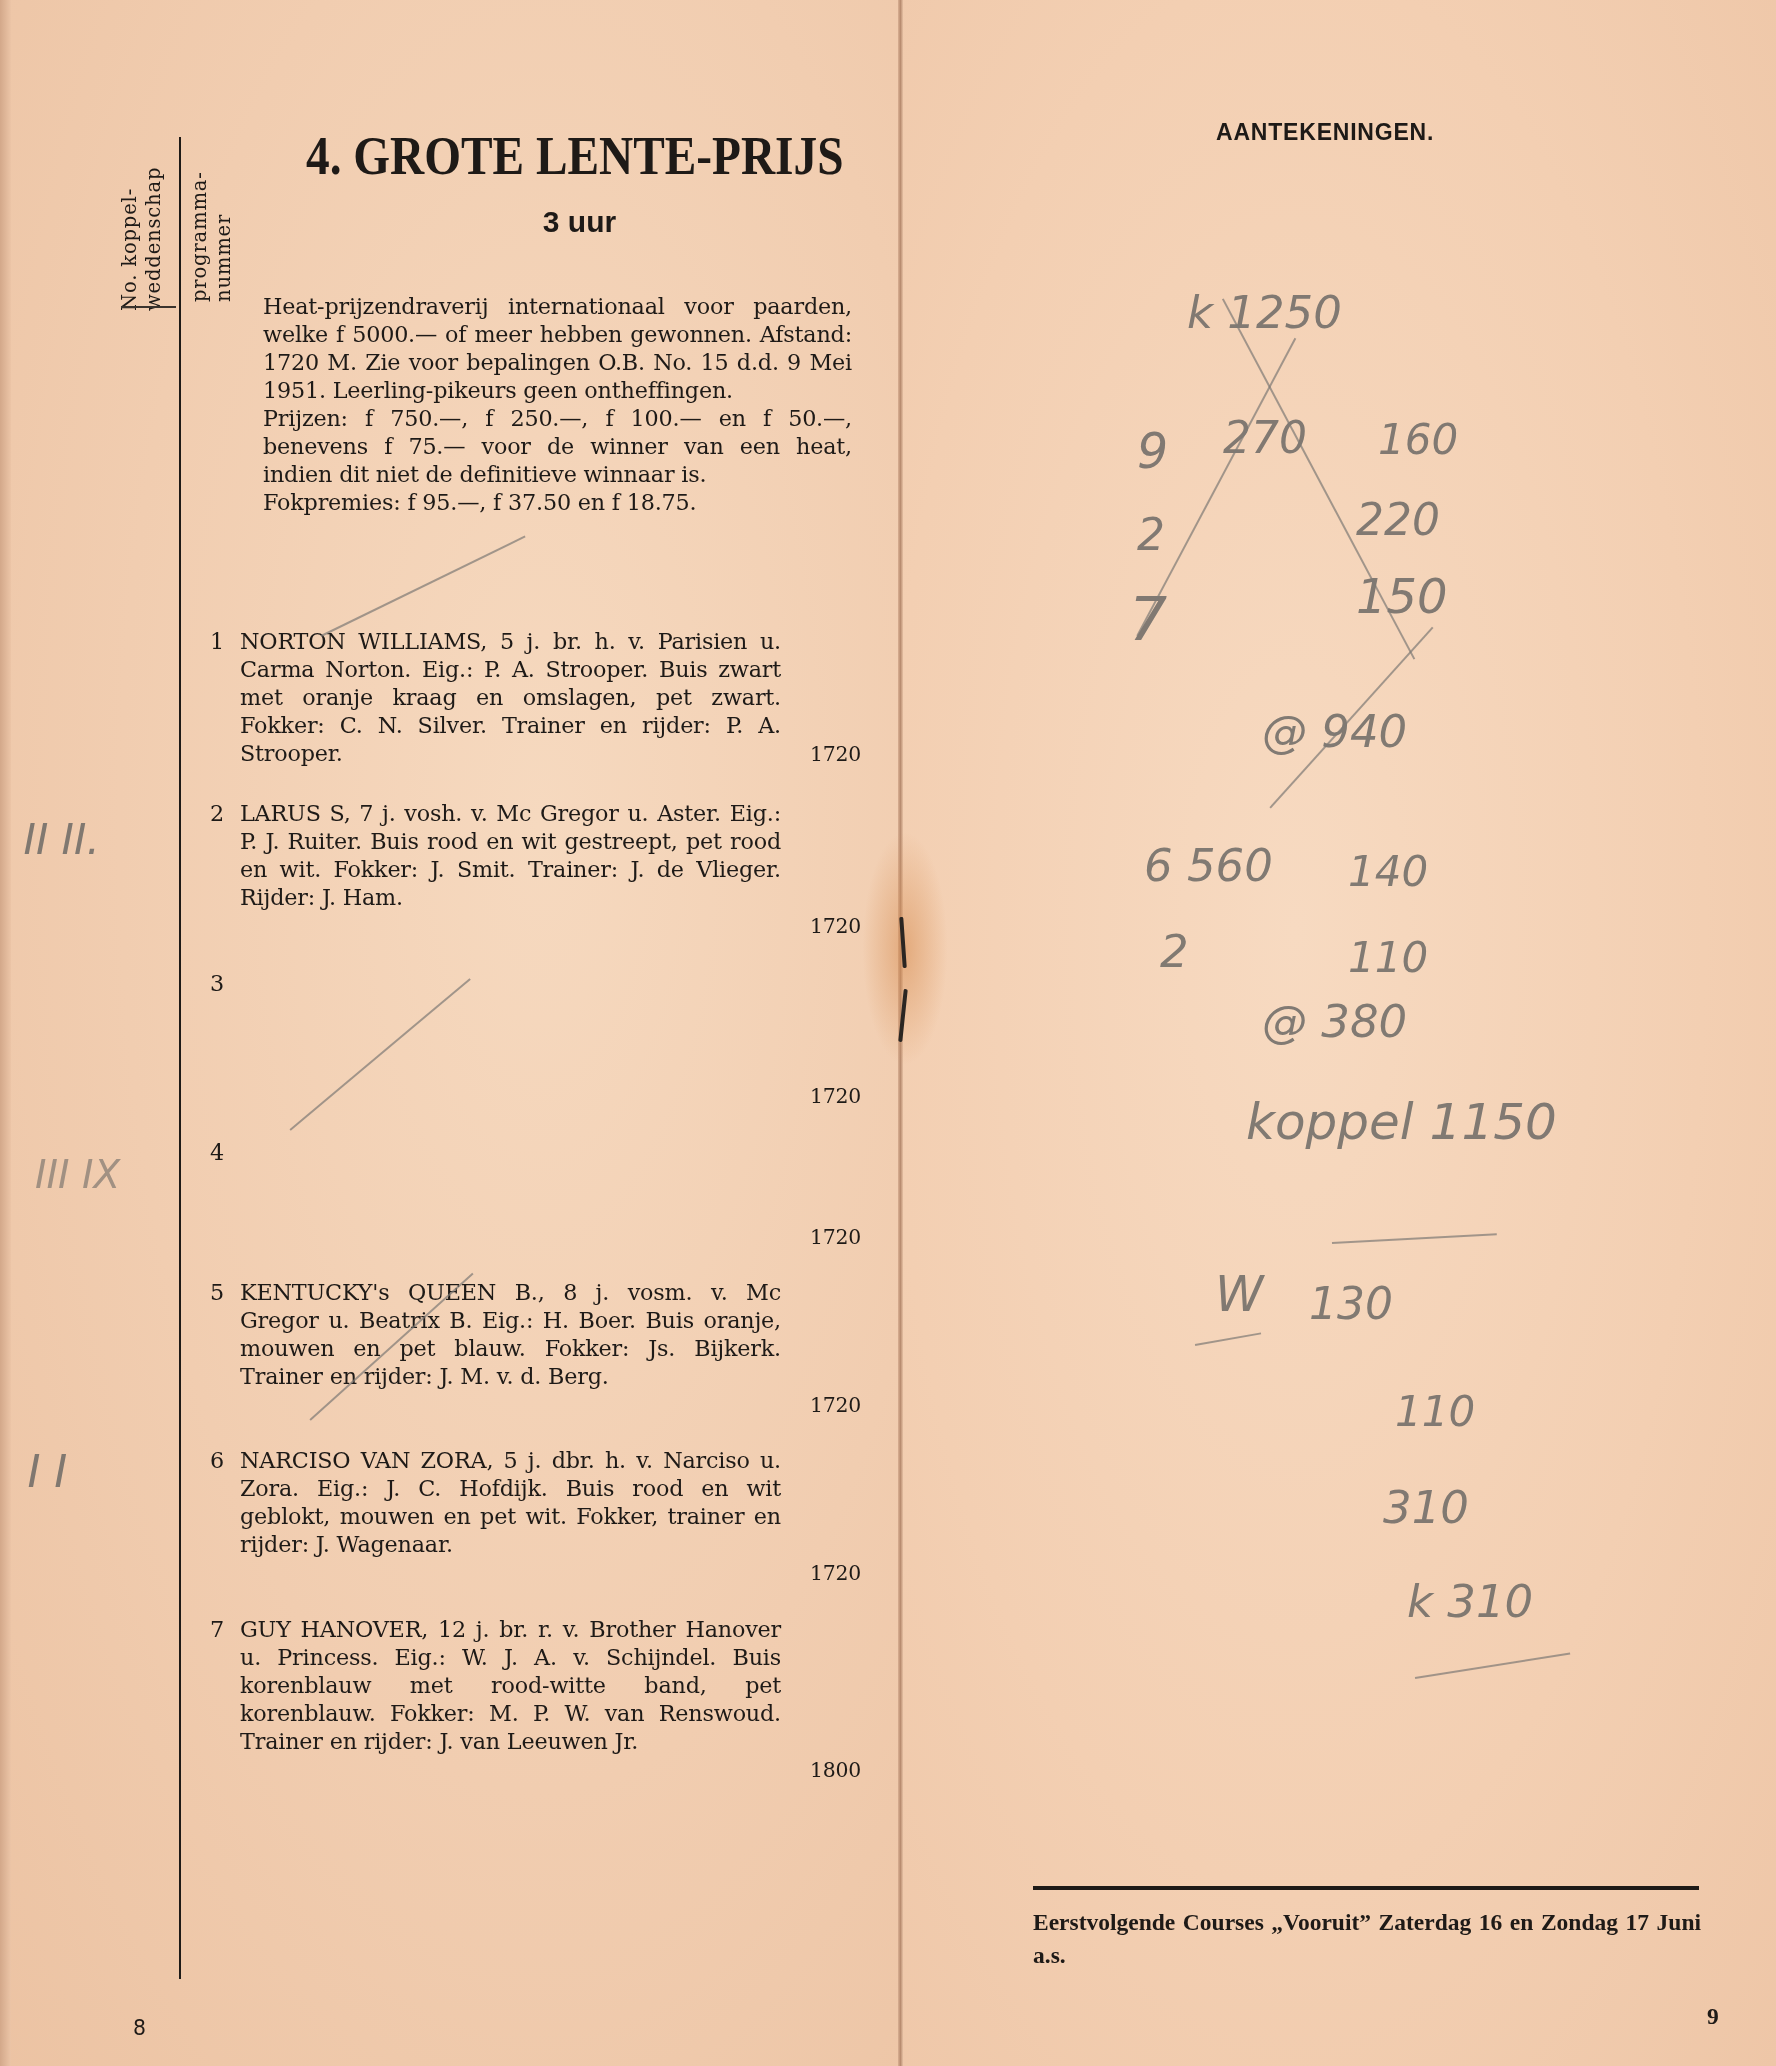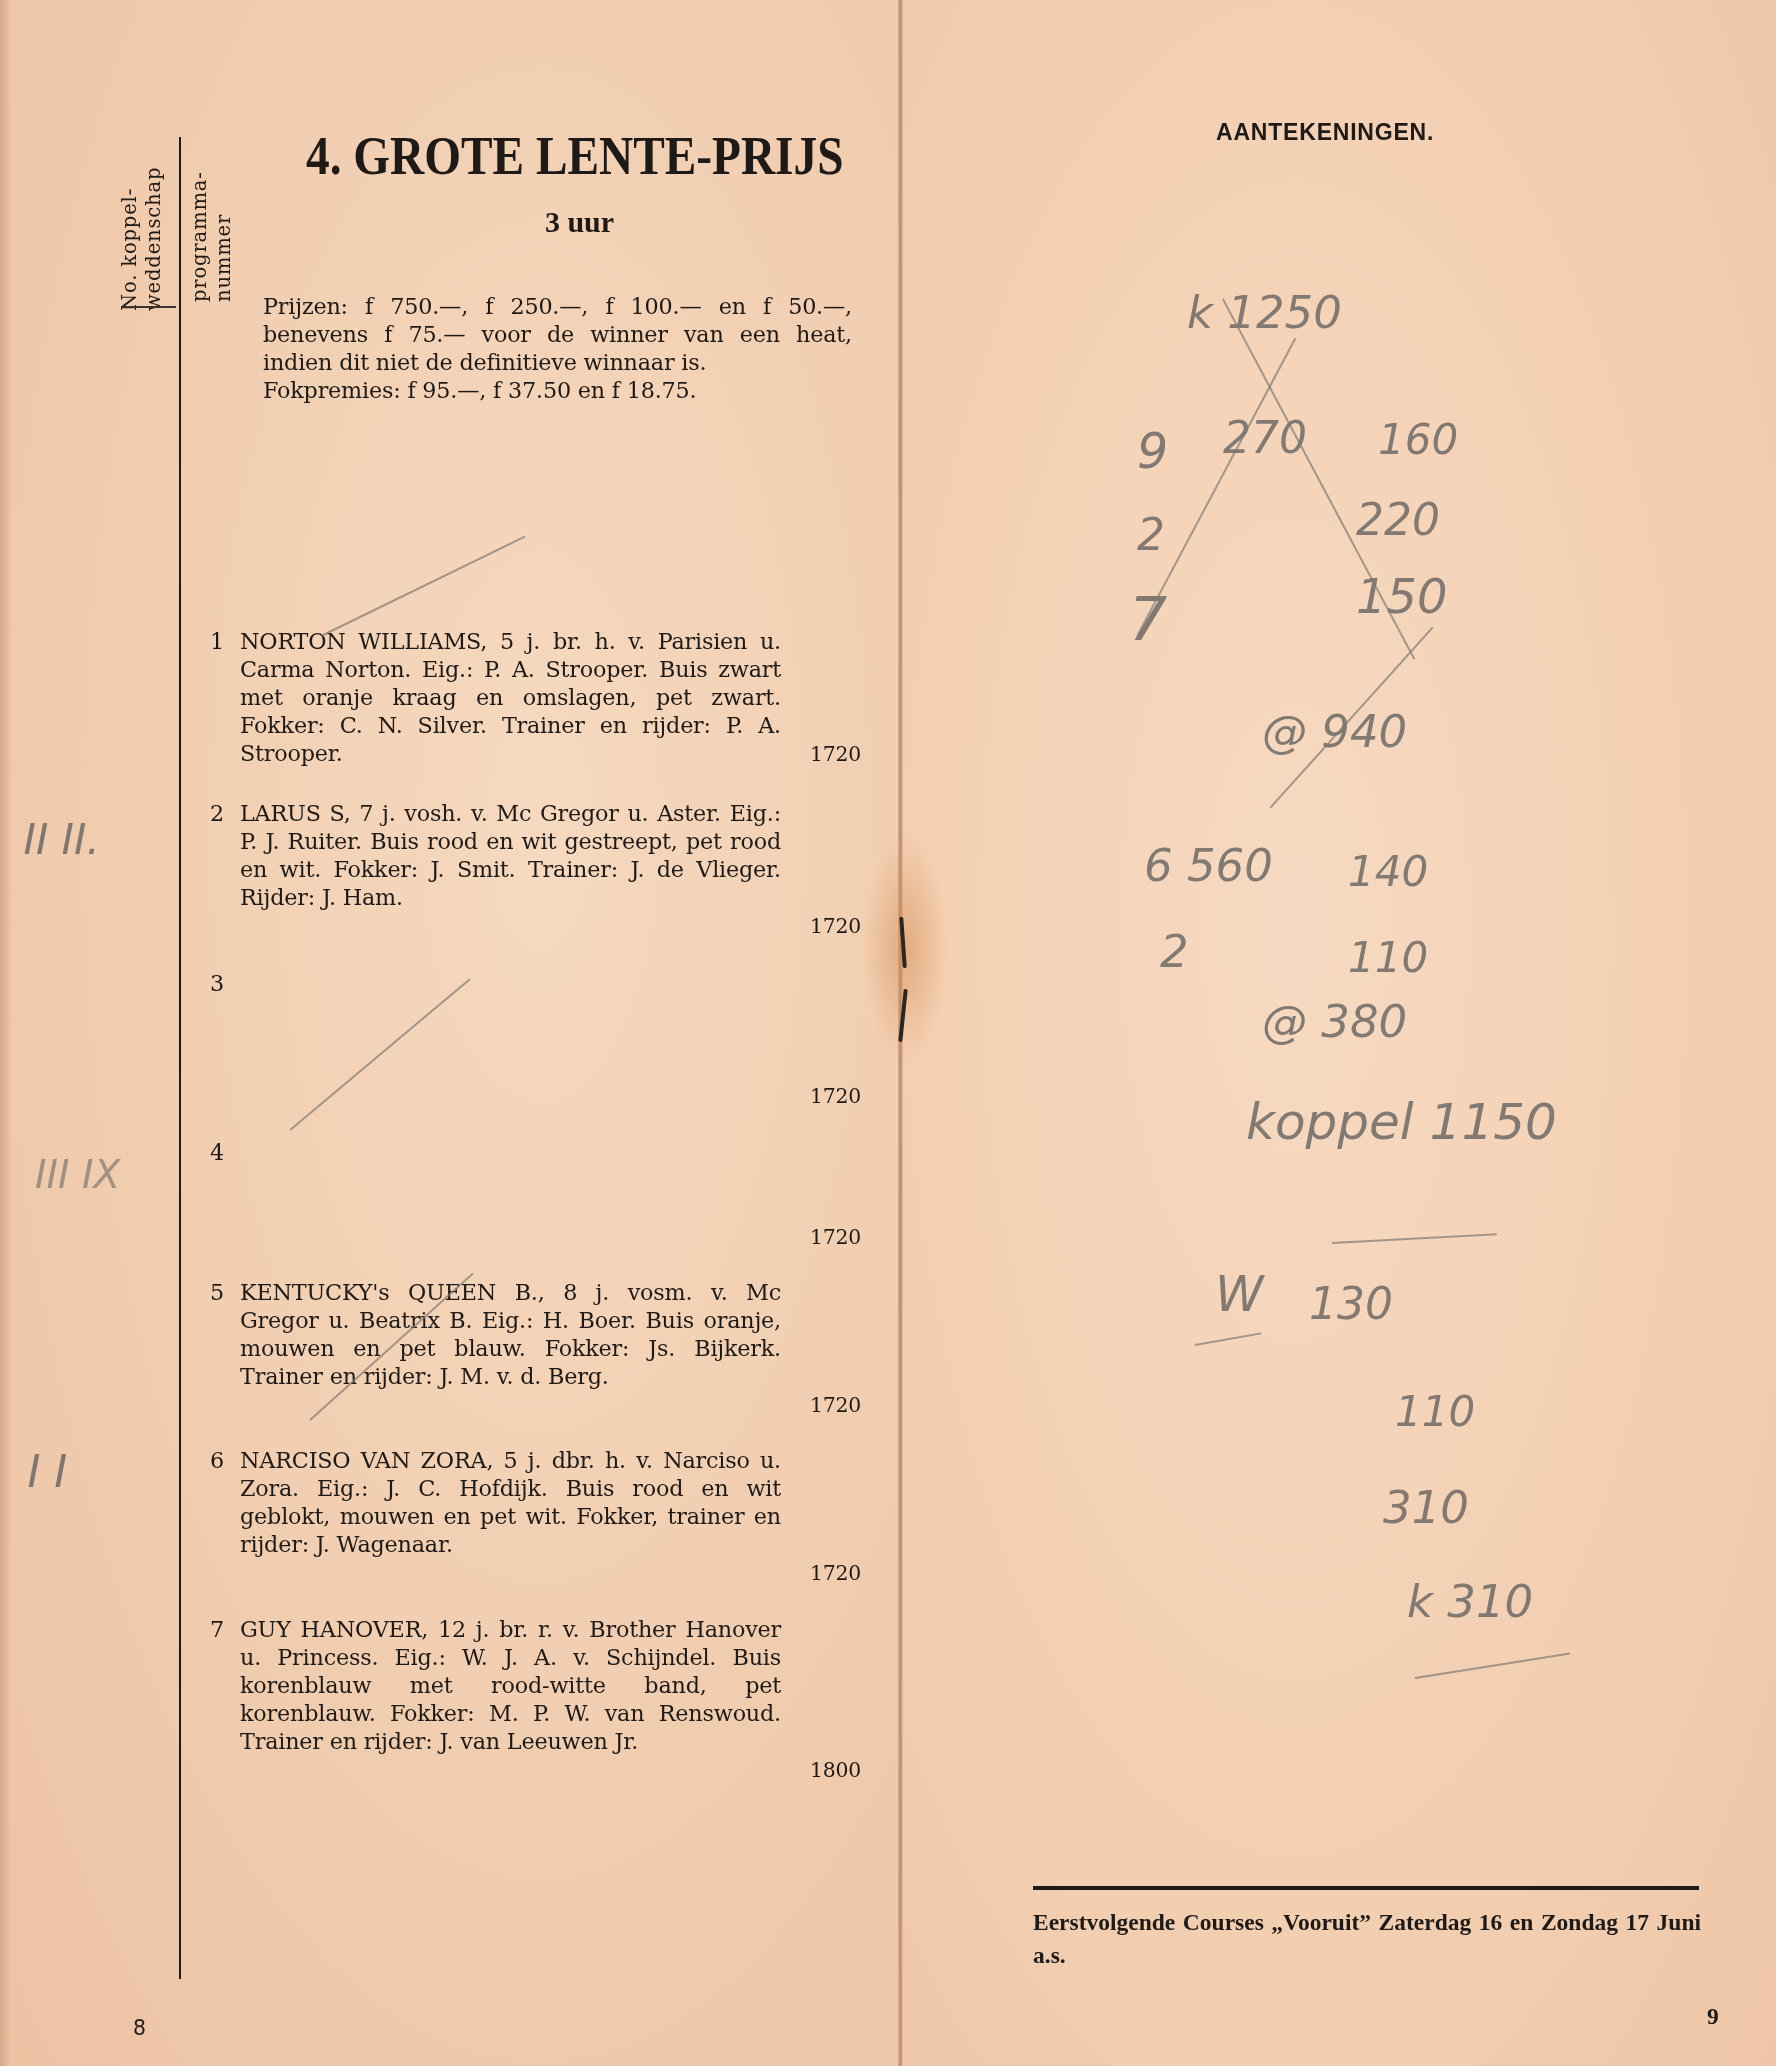--- a/index.html
+++ b/index.html
@@ -21,21 +21,21 @@
   
   .vhead{position:absolute;writing-mode:vertical-rl;transform:rotate(180deg);
     font-size:19.6px;line-height:23.5px;letter-spacing:0.8px;font-family:"DejaVu Serif",serif;}
   #col-sep{position:absolute;left:179px;top:137px;width:1.6px;height:1842px;background:#1e1a17;}
   #col-tick{position:absolute;left:121px;top:306px;width:55px;height:1.6px;background:#3a332d;}
 
   #race-title{position:absolute;left:306px;top:124px;width:533px;text-align:center;
     font-family:"Liberation Serif",serif;font-weight:bold;font-size:55px;letter-spacing:0px;
     transform:scaleX(.86);transform-origin:left top;white-space:nowrap;}
   #race-time{position:absolute;left:470px;top:205px;width:219px;text-align:center;
-    font-family:Liberation Serif, serif;font-weight:bold;font-size:30px;}
+    font-family:Liberation Sans, sans-serif;font-weight:bold;font-size:30px;}
 
   #race-desc{position:absolute;left:263px;top:292px;width:589px;font-size:22.3px;line-height:28px;
     text-align:justify;font-family:"DejaVu Serif",serif;letter-spacing:-0.2px;}
   #race-desc p{margin:0;}
 
   .entry{position:absolute;left:210px;width:651px;font-size:22.3px;line-height:28px;
     font-family:"DejaVu Serif",serif;letter-spacing:-0.2px;}
   .entry .num{position:absolute;left:0;top:0;width:23.5px;}
   .entry .txt{position:absolute;left:30px;top:0;width:541px;text-align:justify;}
   .entry .dist{position:absolute;right:0;bottom:0;width:63px;text-align:right;font-size:20.4px;}
@@ -67,20 +67,21 @@
   <div id="col-sep"></div>
   <div class="vhead" style="left:188px;top:155px;height:147px;">
     <span>programma-</span><br>
     <span>nummer</span>
   </div>
 
   <div id="race-title">4. GROTE LENTE-PRIJS</div>
   <div id="race-time">3 uur</div>
 
   <div id="race-desc">
+    <p>Heat-prijzendraverij internationaal voor paarden, welke f 5000.— of meer hebben gewonnen. Afstand: 1720 M. Zie voor bepalingen O.B. No. 15 d.d. 9 Mei 1951. Leerling-pikeurs geen ontheffingen.</p>
     <p>Prijzen: f 750.—, f 250.—, f 100.— en f 50.—, benevens f 75.— voor de winner van een heat, indien dit niet de definitieve winnaar is.</p>
     <p>Fokpremies: f 95.—, f 37.50 en f 18.75.</p>
   </div>
 
   <div class="entry" style="top:627px;height:141px;">
     <span class="num">1</span>
     <span class="txt">NORTON WILLIAMS, 5 j. br. h. v. Parisien u. Carma Norton. Eig.: P. A. Strooper. Buis zwart met oranje kraag en omslagen, pet zwart. Fokker: C. N. Silver. Trainer en rijder: P. A. Strooper.</span>
     <span class="dist">1720</span>
   </div>
   <div class="entry" style="top:799px;height:141px;">

